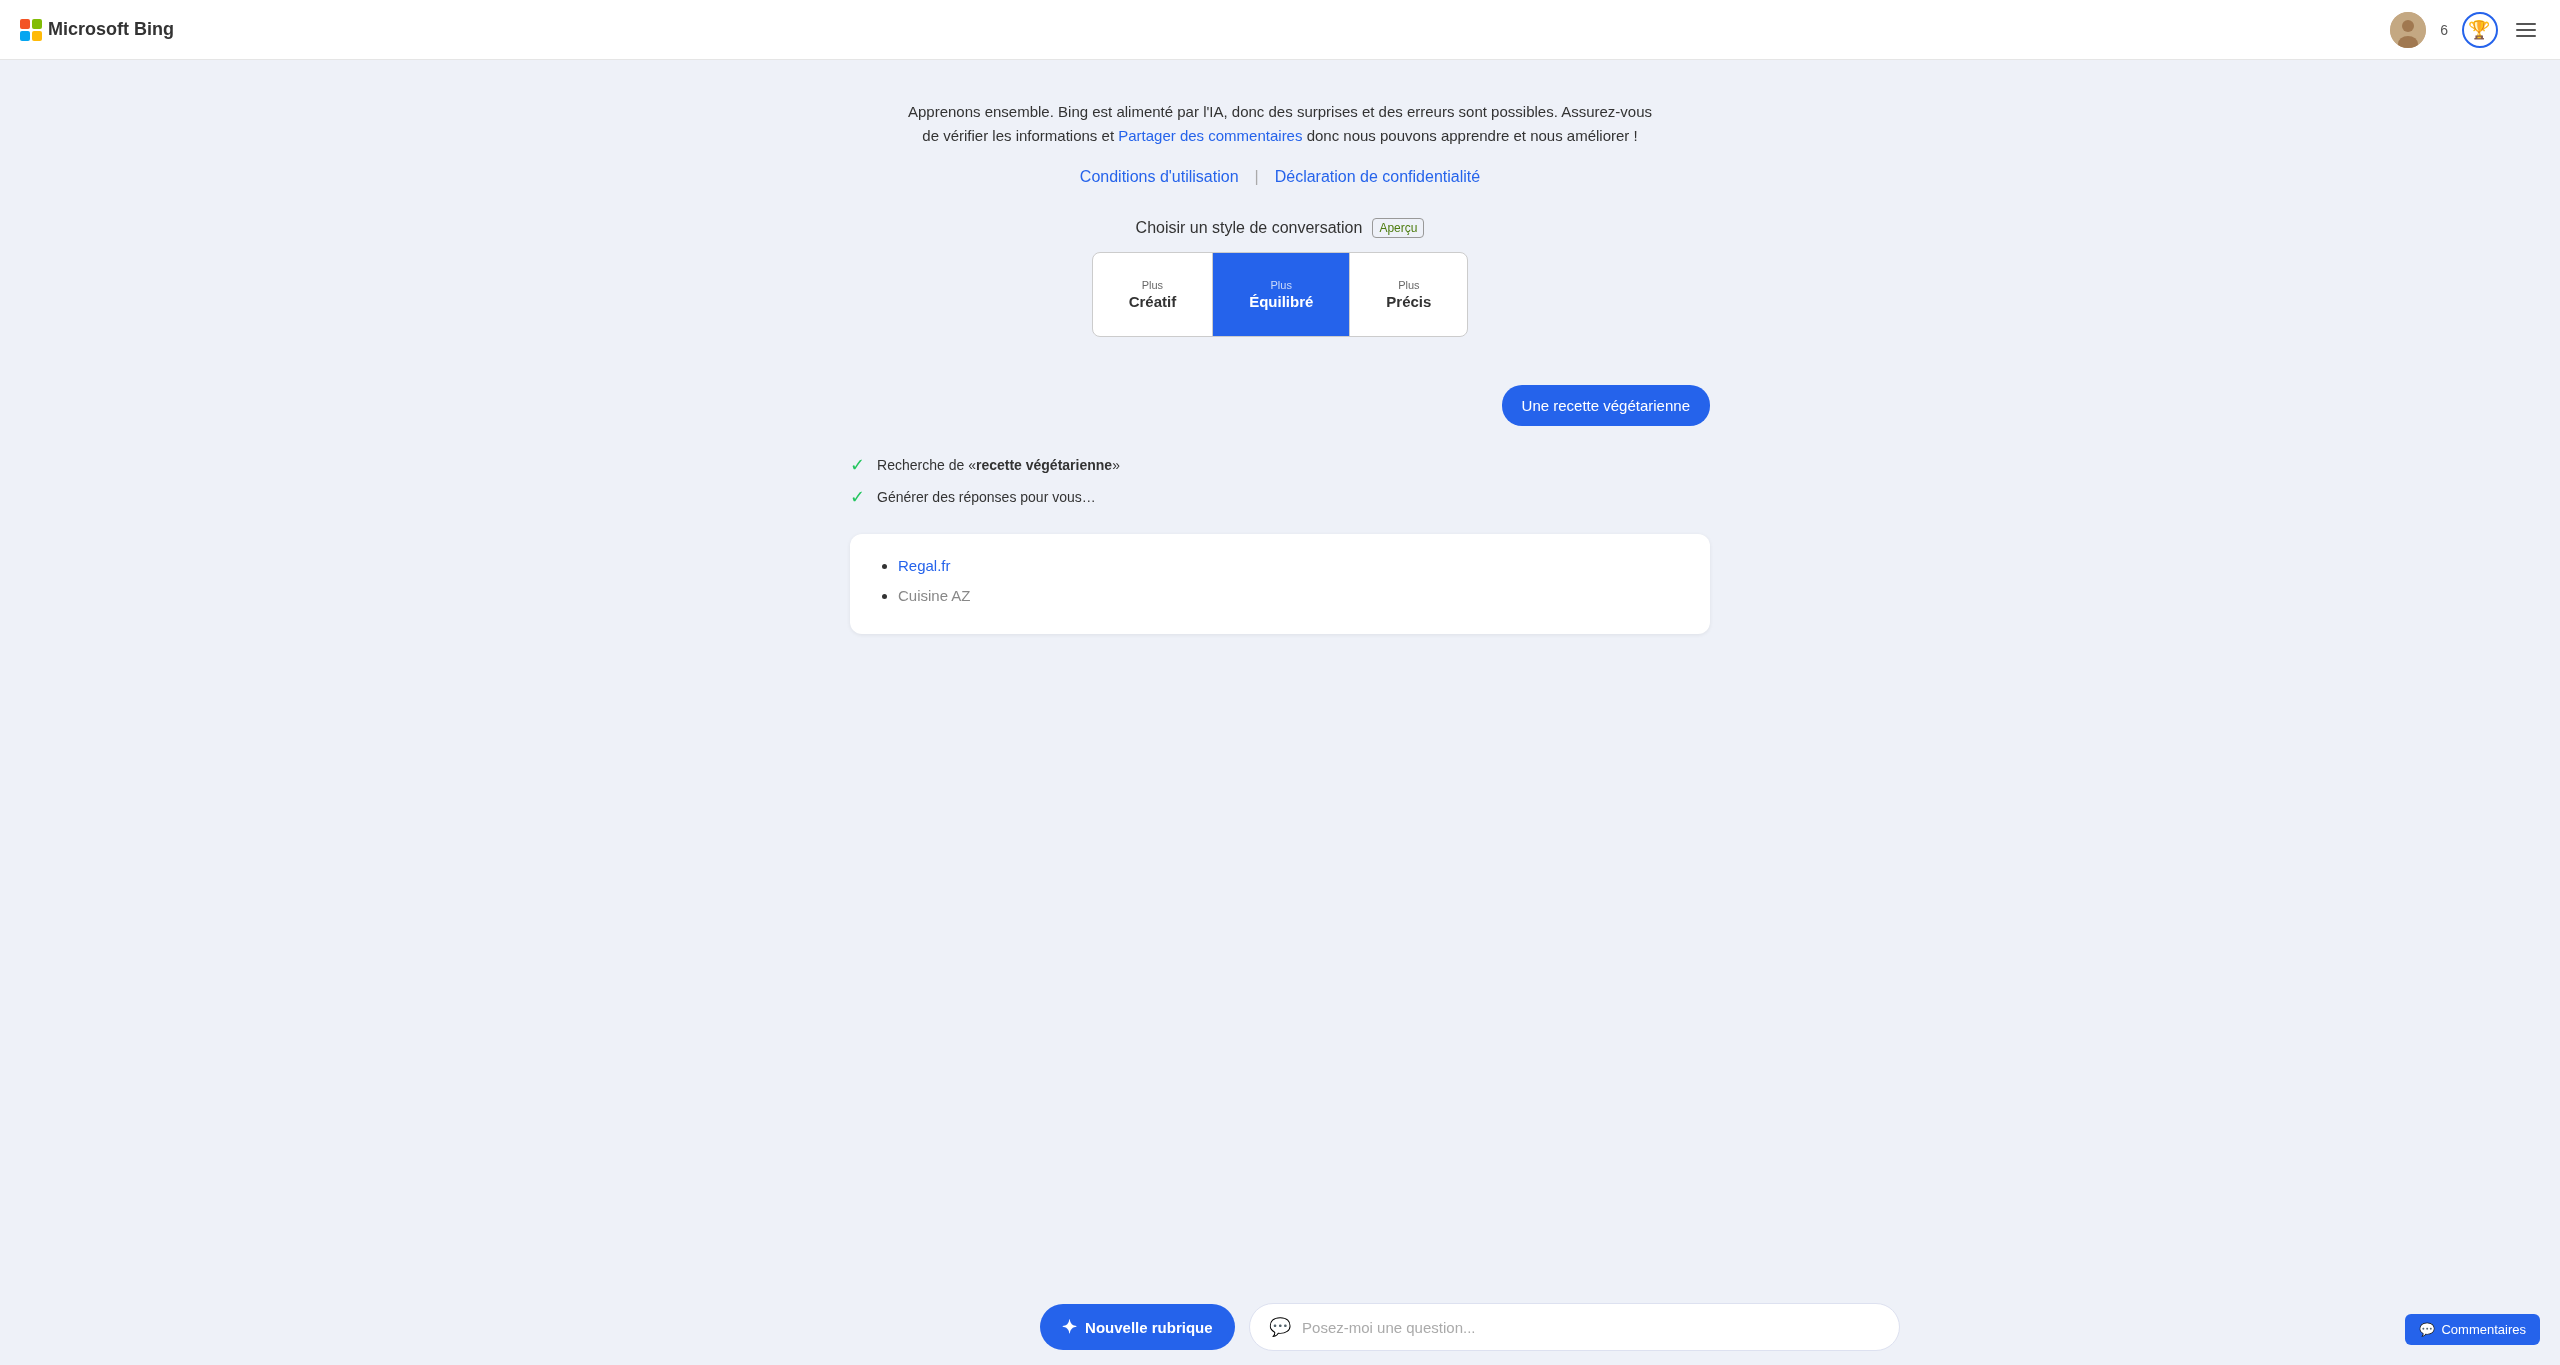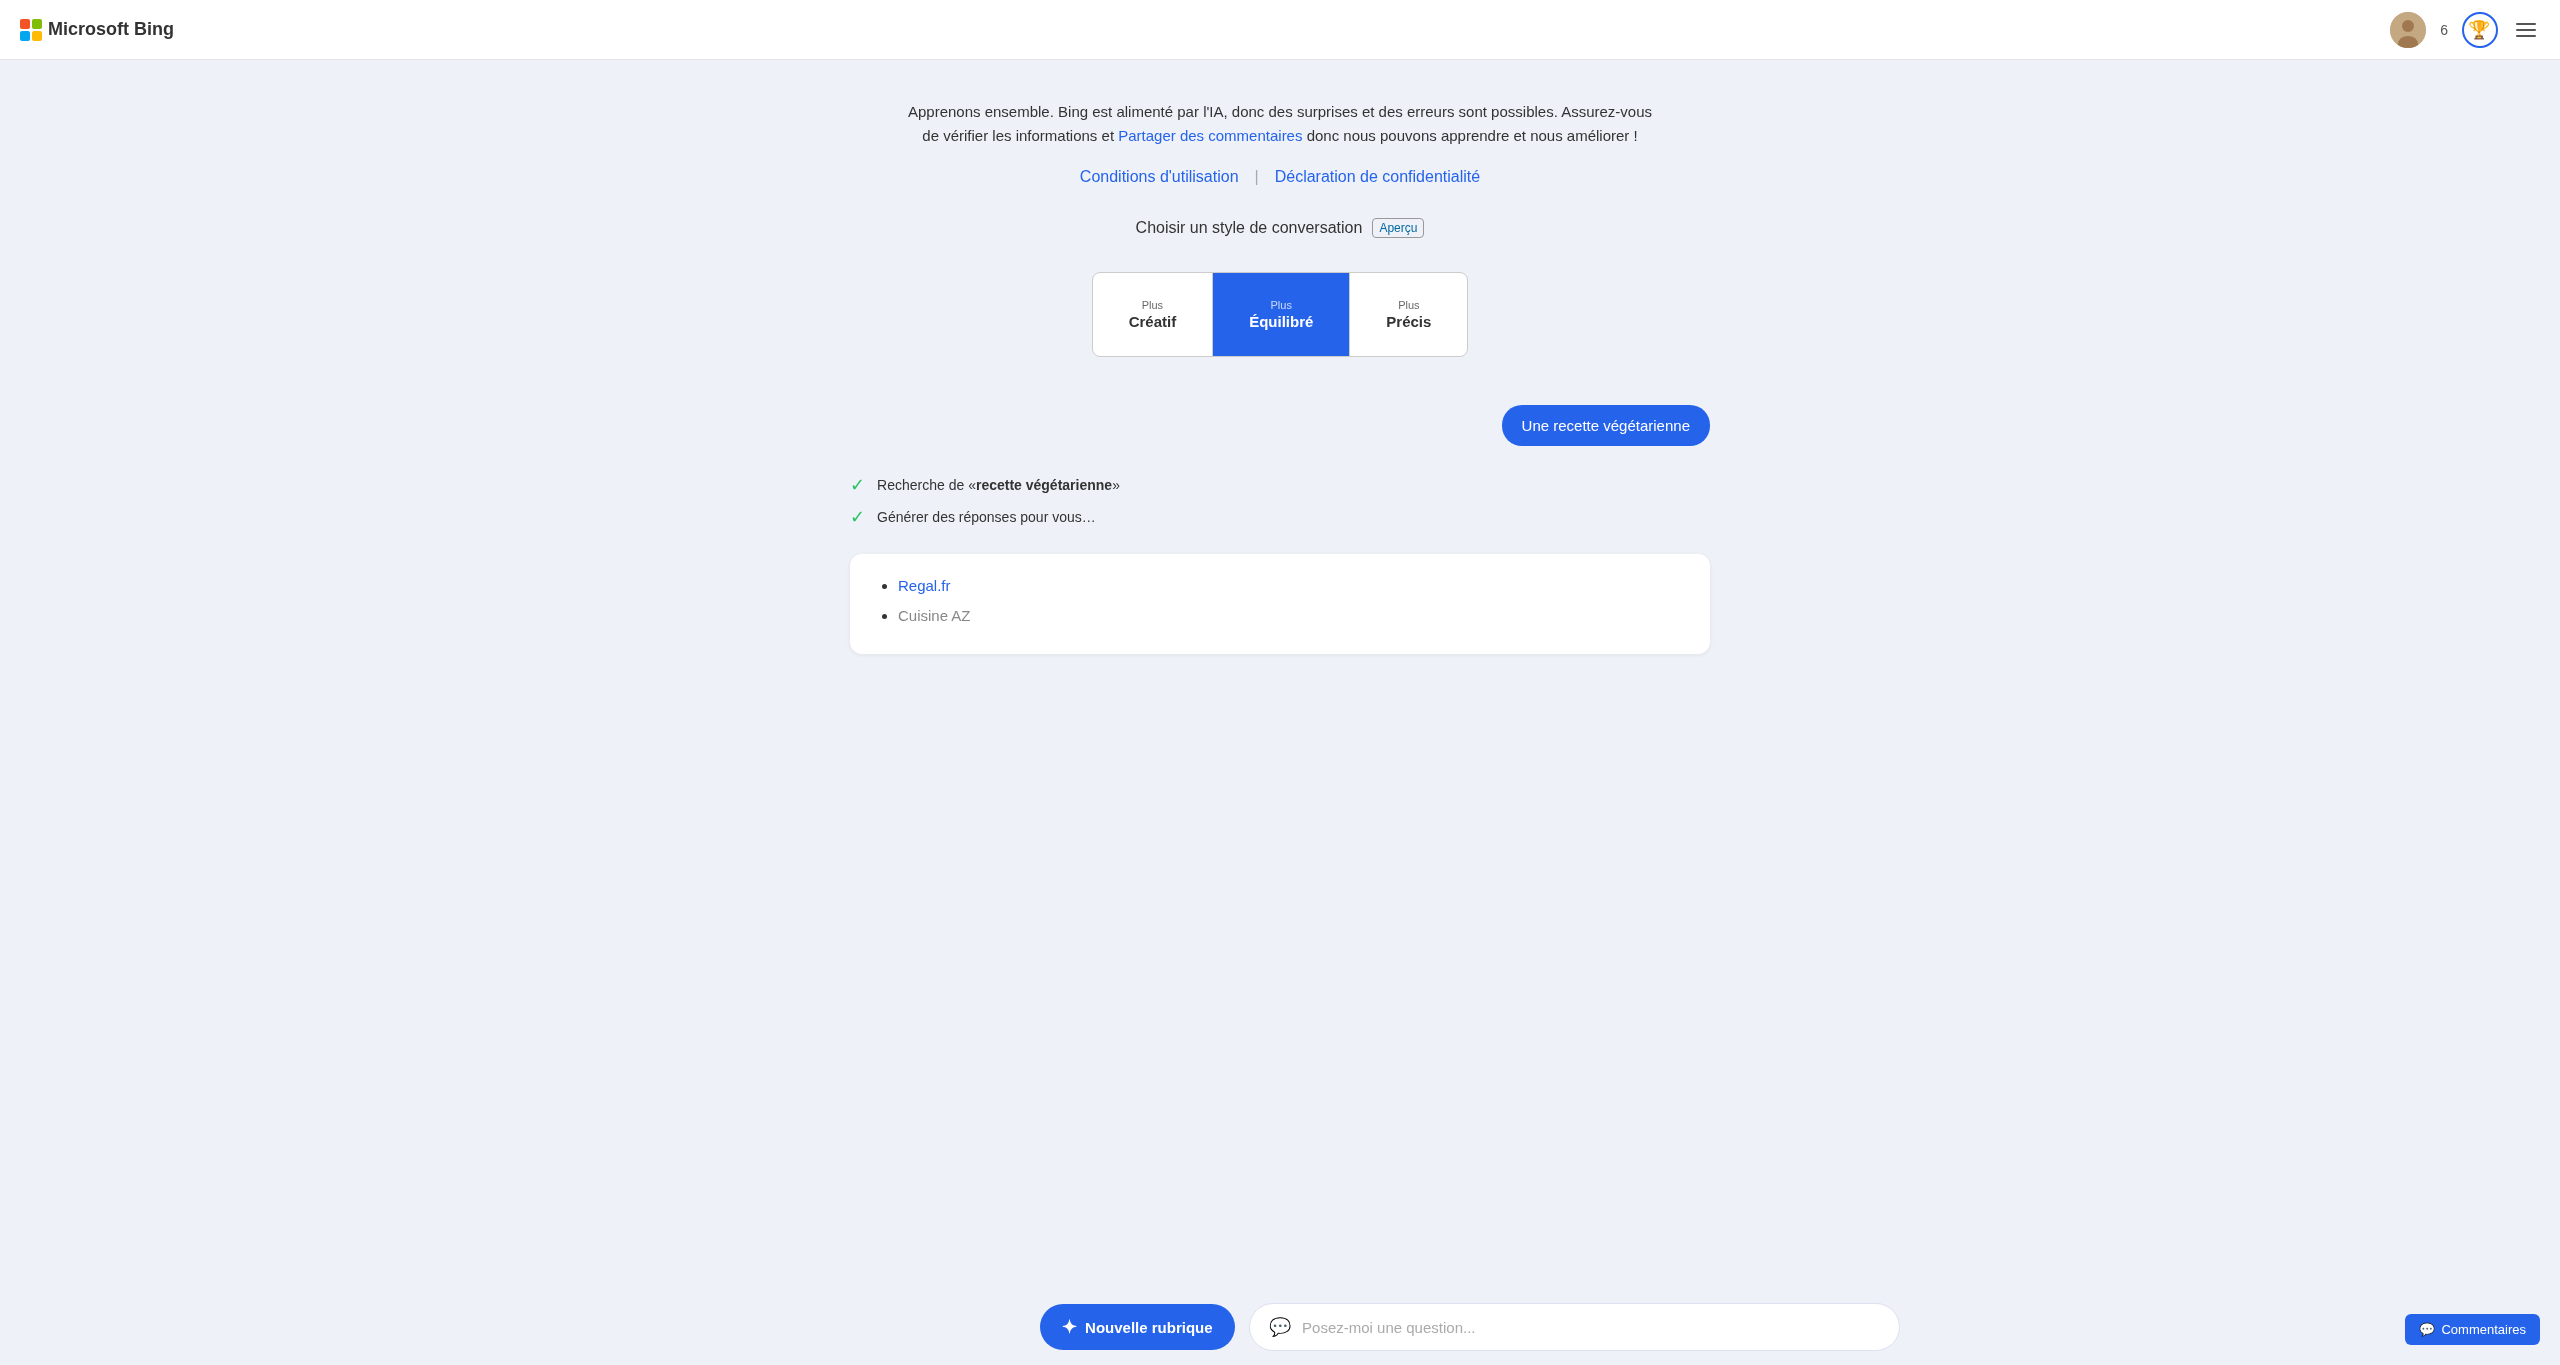--- a/index.html
+++ b/index.html
@@ -168,33 +168,32 @@
     .links-divider {
       color: #aaa;
     }
 
     
     .style-selector {
       display: flex;
       flex-direction: column;
       align-items: center;
       margin-bottom: 48px;
-      gap: 20px;
     }
     .style-label {
       font-size: 16px;
       color: #333;
       margin-bottom: 14px;
       display: flex;
       align-items: center;
       gap: 10px;
     }
     .apercu-badge {
       font-size: 12px;
-      color: #0369a1;
+      color: #4d7c0f;
       border: 1px solid #999;
       border-radius: 4px;
       padding: 2px 6px;
     }
     .style-options {
       display: flex;
       border: 1px solid #ccc;
       border-radius: 8px;
       overflow: hidden;
       background: #fff;

